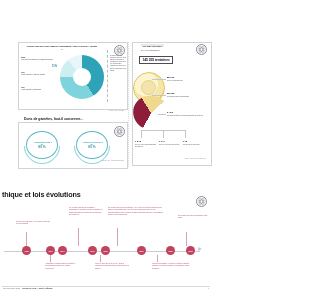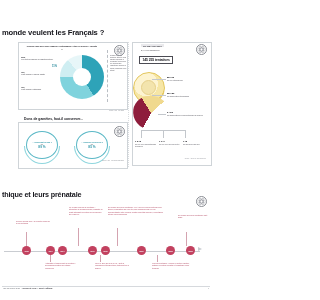--- a/index.html
+++ b/index.html
@@ -184,21 +184,20 @@
   .vsep{
     position:absolute;left:128px;top:42px;height:125px;width:0;
     border-left:0.4px dotted #d9dcdf;
   }
 </style>
 </head>
 <body>
 
 <div class="page">
 
-  <div class="main-title">monde veulent les Français ?</div>
 
   <div class="panel-left"></div>
 
   <div class="panel-q">Pensez-vous qu'il faille légaliser l'euthanasie" et/ou le suicide"" assisté ?</div>
 
   <div class="ans-block ans-1">
     <b>Non,</b><br>
     <span>il ne faut pas changer la législation actuelle</span>
   </div>
   <div class="ans-block ans-2">
@@ -299,21 +298,21 @@
   <div class="r-lbl" style="left:135px;top:144px;width:21px;">Par FIV avec spermatozoïdes de donneur</div>
 
   <div class="r-num" style="left:159px;top:140px;">1 344</div>
   <div class="r-lbl" style="left:159px;top:144px;width:21px;">Par FIV avec don d'ovocytes</div>
 
   <div class="r-num" style="left:183px;top:140px;">145</div>
   <div class="r-lbl" style="left:183px;top:144px;width:22px;">Par accueil d'embryons</div>
 
   <div class="pma-src">Source : Agence de la biomédecine</div>
 
-  <div class="sec3-title">thique et leurs prénatale</div>
+  <div class="sec3-title">thique et lois évolutions</div>
 
   <div class="hexicon" style="left:196px;top:196px;">
     <svg width="9" height="9" viewBox="0 0 18 18">
       <circle cx="9" cy="9" r="3.4" fill="none" stroke="#8a8d94" stroke-width="0.9"></circle>
       <ellipse cx="9" cy="9" rx="7.5" ry="3" fill="none" stroke="#8a8d94" stroke-width="0.8"></ellipse>
       <ellipse cx="9" cy="9" rx="7.5" ry="3" fill="none" stroke="#8a8d94" stroke-width="0.8" transform="rotate(60 9 9)"></ellipse>
       <ellipse cx="9" cy="9" rx="7.5" ry="3" fill="none" stroke="#8a8d94" stroke-width="0.8" transform="rotate(120 9 9)"></ellipse>
     </svg>
   </div>
 

